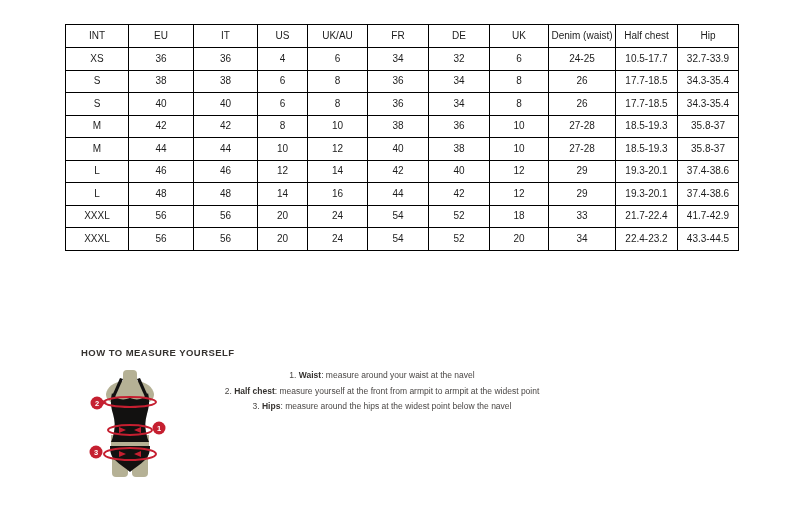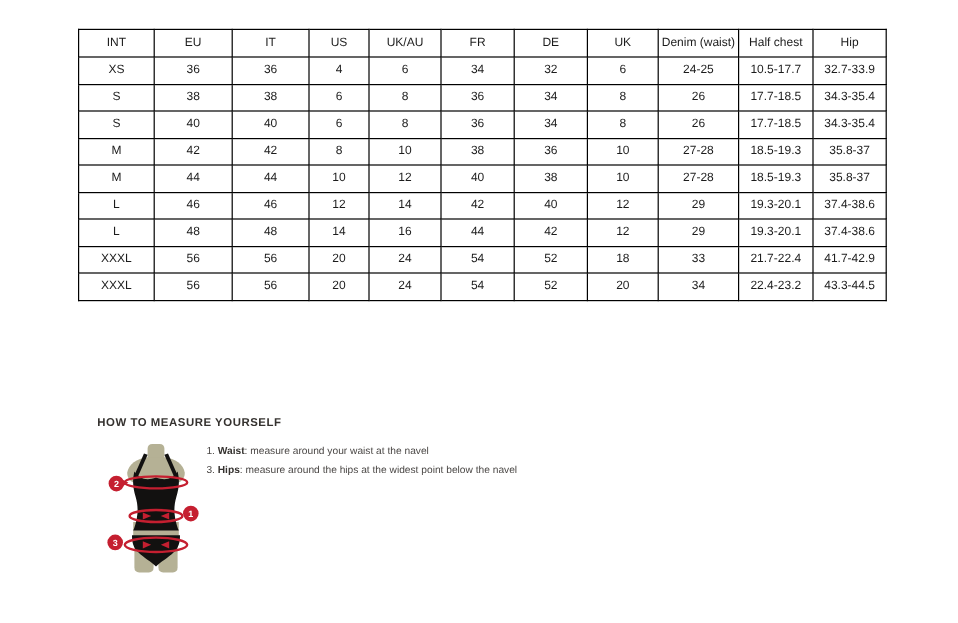--- a/index.html
+++ b/index.html
@@ -28,21 +28,21 @@
 
   
   .howto-heading{
     position:absolute;left:65px;top:347px;
     font-size:9.5px;font-weight:700;letter-spacing:.45px;color:#35322f;padding-left:16px;
   }
   .measure-steps{
     position:absolute;left:172px;top:371px;width:420px;
     font-size:8.5px;color:#4a4745;line-height:9px;
   }
-  .measure-steps .step{margin-bottom:6.5px;white-space:nowrap;}
+  .measure-steps .step{margin-bottom:6.5px;white-space:nowrap;text-align:center;}
   .measure-steps strong{font-weight:700;color:#35322f;}
 
   
   .figure-wrap{position:absolute;left:84px;top:369px;width:100px;height:115px;}
   .skin{fill:var(--mannequin-skin,#b5b195);}
   .garment{fill:var(--garment-black,#121110);}
   .tape{fill:none;stroke:var(--accent-red,#c51f30);stroke-width:2;}
   .tape-arrow{fill:var(--accent-red,#c51f30);}
   .badge-circle{fill:var(--accent-red,#c51f30);}
   .badge-num{
@@ -238,14 +238,15 @@
     </g>
     <g>
       <circle class="badge-circle" cx="12" cy="83" r="6.5"></circle>
       <text class="badge-num" x="12" y="85.8">3</text>
     </g>
   </svg>
 </div>
 
 <div class="measure-steps">
     <div class="step"><span>1. </span><strong>Waist</strong><span>: measure around your waist at the navel</span></div>
+    <div class="step"><span>2. </span><strong>Half chest</strong><span>: measure yourself at the front from armpit to armpit at the widest point</span></div>
     <div class="step"><span>3. </span><strong>Hips</strong><span>: measure around the hips at the widest point below the navel</span></div>
   </div>
 
 </body></html>

